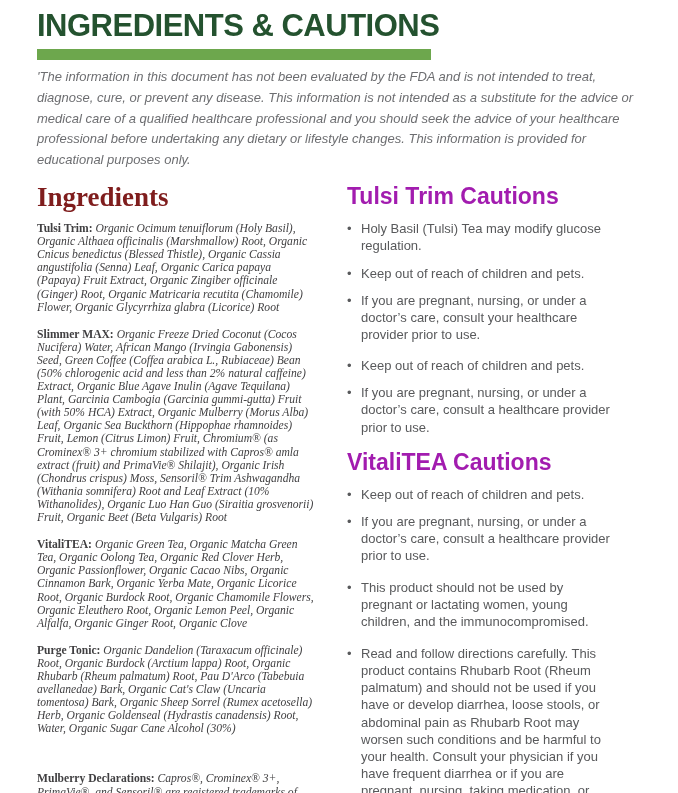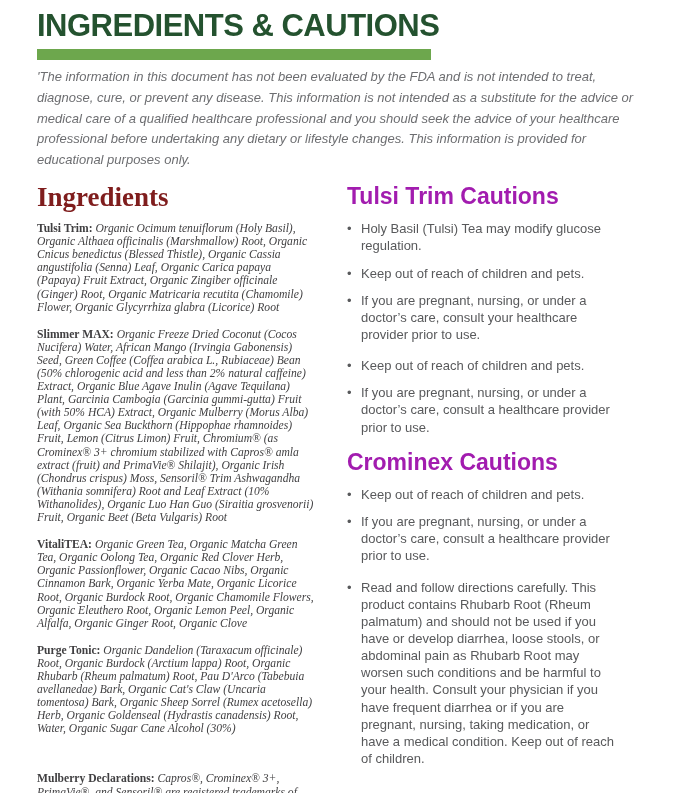--- a/index.html
+++ b/index.html
@@ -66,29 +66,30 @@
       </div>
 
       <div class="caution-section">
         <ul class="caution-list">
           <li>Keep out of reach of children and pets.</li>
           <li>If you are pregnant, nursing, or under a doctor’s care, consult a healthcare provider prior to use.</li>
         </ul>
       </div>
 
       <div class="caution-section">
-        <h2 class="caution-heading">Crominex Cautions</h2>
+        <h2 class="caution-heading">VitaliTEA Cautions</h2>
         <ul class="caution-list">
           <li>Keep out of reach of children and pets.</li>
           <li>If you are pregnant, nursing, or under a doctor’s care, consult a healthcare provider prior to use.</li>
         </ul>
       </div>
 
       <div class="caution-section caution-section-4">
         <ul class="caution-list">
+          <li>This product should not be used by pregnant or lactating women, young children, and the immunocompromised.</li>
           <li>Read and follow directions carefully. This product contains Rhubarb Root (Rheum palmatum) and should not be used if you have or develop diarrhea, loose stools, or abdominal pain as Rhubarb Root may worsen such conditions and be harmful to your health. Consult your physician if you have frequent diarrhea or if you are pregnant, nursing, taking medication, or have a medical condition. Keep out of reach of children.</li>
 
         </ul>
       </div>
 
     </div>
   </div>
 </div>
 
 </body></html>

